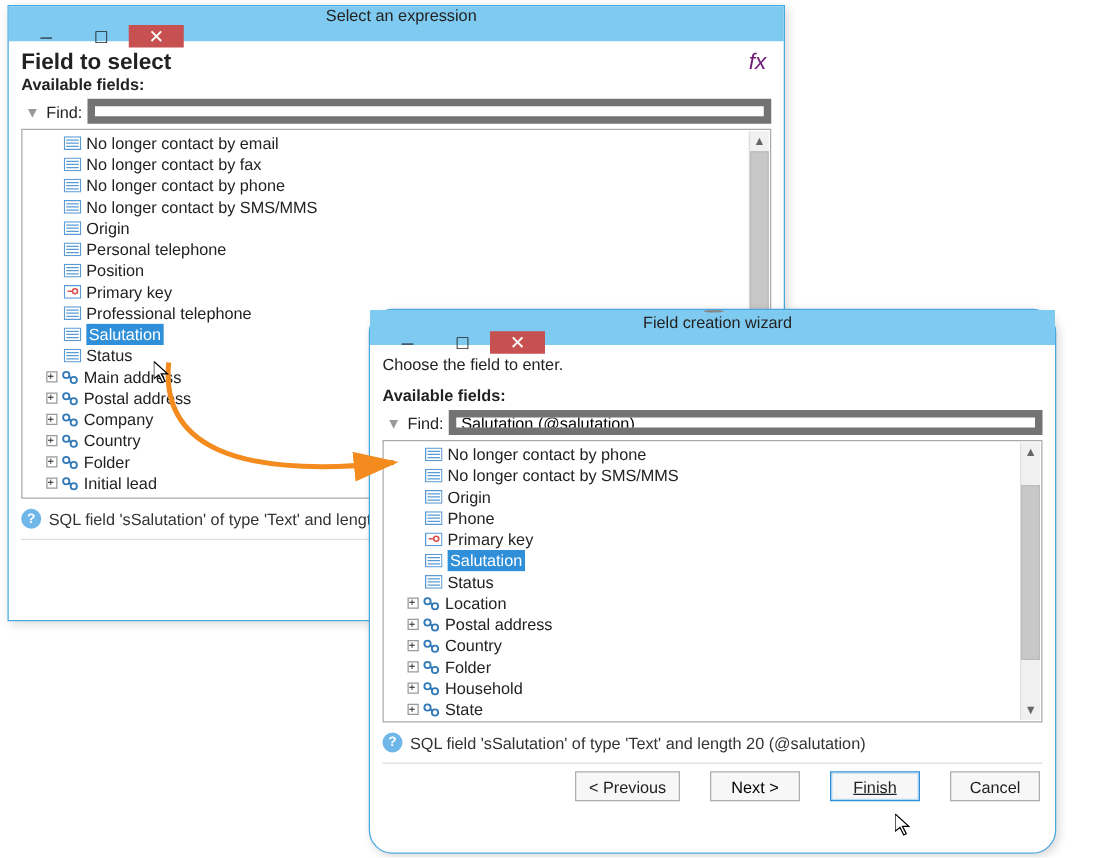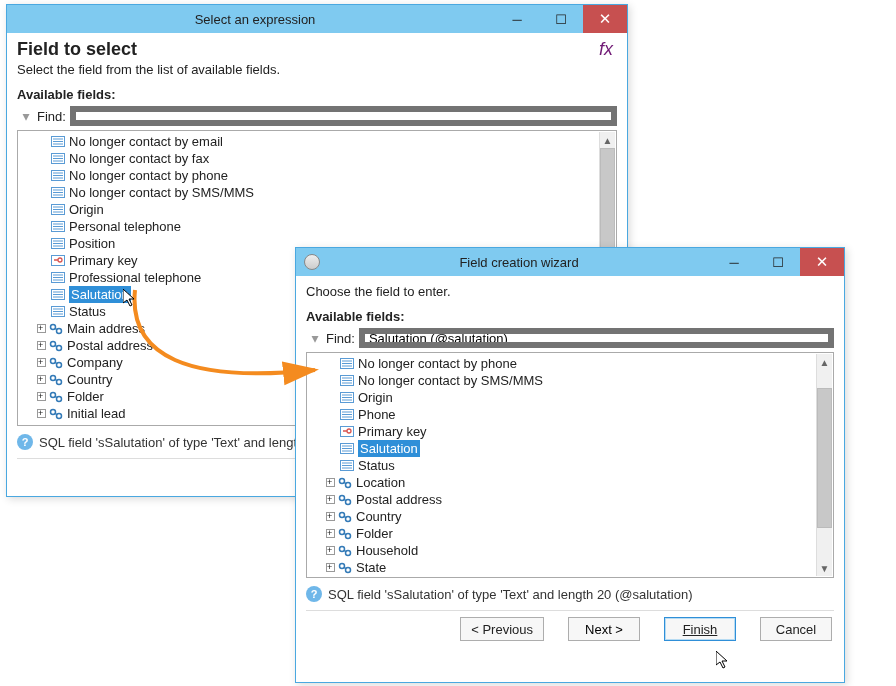--- a/index.html
+++ b/index.html
@@ -1,19 +1,19 @@
 <!DOCTYPE html>
 <html><head>
 <meta charset="utf-8">
 <style>
 * { box-sizing: border-box; font-family: "Segoe UI", Tahoma, sans-serif; }
 body { margin: 0; background: #fff; width: 896px; height: 686px; overflow: hidden; position: relative; font-size: 13px; color: #222; }
 
 .window { position: absolute; background: #fff; border: 1px solid #4aa8e0; box-shadow: 2px 2px 8px rgba(0,0,0,0.15); }
-.titlebar { background: #7fcaf0; height: 28px; display: flex; align-items: center; padding: 0 0 0 8px; }
+.titlebar { background: #7fcaf0; height: 28px; display: flex; align-items: center; padding: 0 0 0 8px; flex-direction: column; }
 .titlebar .app-icon { width:16px; height:16px; border:1px solid #888; border-radius:50%; background: linear-gradient(#eee,#ccc); margin-right:6px; }
 .titlebar .title { flex: 1; text-align: center; font-size: 13px; color: #222; }
 .win-controls { display: flex; align-self: stretch; }
 .win-btn { width: 44px; display: flex; align-items: center; justify-content: center; cursor: default; }
 .win-close { background: #c75050; color:#fff; font-size: 15px; }
 .win-min, .win-max { color:#222; }
 
 .content { padding: 6px 10px 10px 10px; }
 .heading-row { display:flex; align-items:center; }
 .heading { font-size: 18px; font-weight: 600; }
@@ -67,21 +67,20 @@
       <div class="win-btn win-min">─</div>
       <div class="win-btn win-max">☐</div>
       <div class="win-btn win-close">✕</div>
     </div>
   </div>
   <div class="content">
     <div class="heading-row">
       <div class="heading">Field to select</div>
       <div class="fx-icon">fx</div>
     </div>
-    <div class="sub">Select the field from the list of available fields.</div>
     <div class="label-bold">Available fields:</div>
     <div class="find-row">
       <span class="filter-icon">▾</span>
       <span class="find-label">Find:</span>
       <input class="find-input" value="" style="">
     </div>
     <div class="tree-panel" style="height:296px;">
       <div class="tree" id="tree1">
           <div class="tree-row t-indent1">
             <span class="node-icon icon-field">
@@ -284,21 +283,21 @@
       <div class="btn icon-left" style="min-width:56px;">
         <svg width="12" height="12">
             <rect x="1" y="3" width="10" height="8" fill="#3e83c9" rx="1"></rect>
           </svg>
         <span>Advan</span>
       </div>
     </div>
   </div>
 </div>
 
-<div class="window" style="left:295px; top:247px; width:550px; height:436px;">
+<div class="window" style="left:295px; top:247px; width:550px; height:436px;border-radius:19px;">
   <div class="titlebar">
     <span class="app-icon"></span>
     <span class="title">Field creation wizard</span>
     <div class="win-controls">
       <div class="win-btn win-min">─</div>
       <div class="win-btn win-max">☐</div>
       <div class="win-btn win-close">✕</div>
     </div>
   </div>
   <div class="content">

